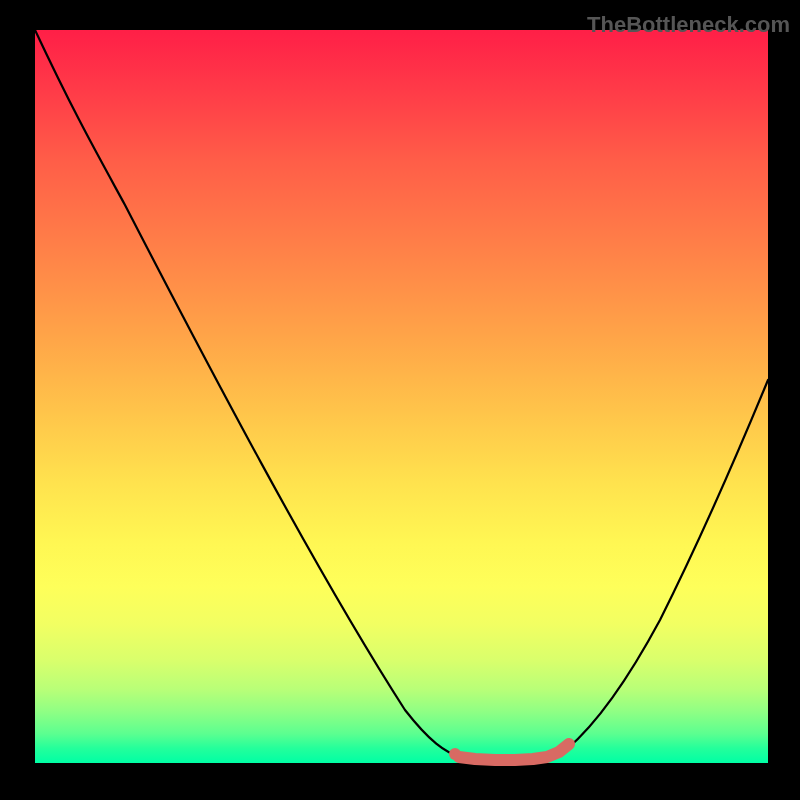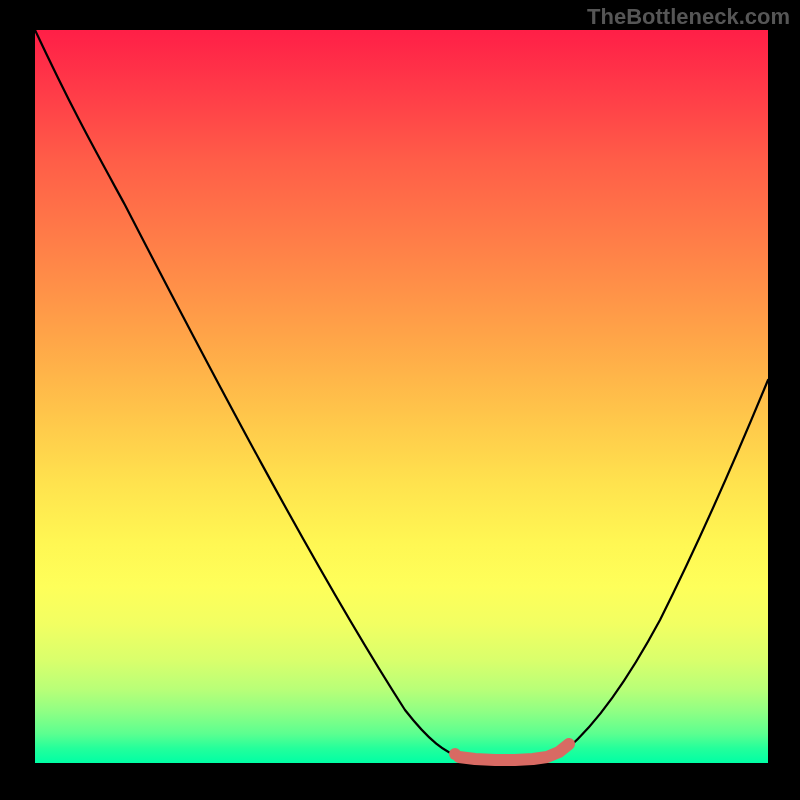--- a/index.html
+++ b/index.html
@@ -1,20 +1,20 @@
 <!DOCTYPE html>
 <html><head>
 <meta charset="utf-8">
 <style>
   * { margin: 0; padding: 0; box-sizing: border-box; }
   html, body { width: 800px; height: 800px; overflow: hidden; background: #000; }
   .container { position: relative; width: 800px; height: 800px; background: #000; }
   .watermark {
     position: absolute;
-    top: 4px;
+    top: 12px;
     right: 10px;
     font-family: Arial, Helvetica, sans-serif;
     font-size: 22px;
     font-weight: bold;
     color: #565656;
     z-index: 10;
   }
   .plot-area {
     position: absolute;
     left: 35px;

